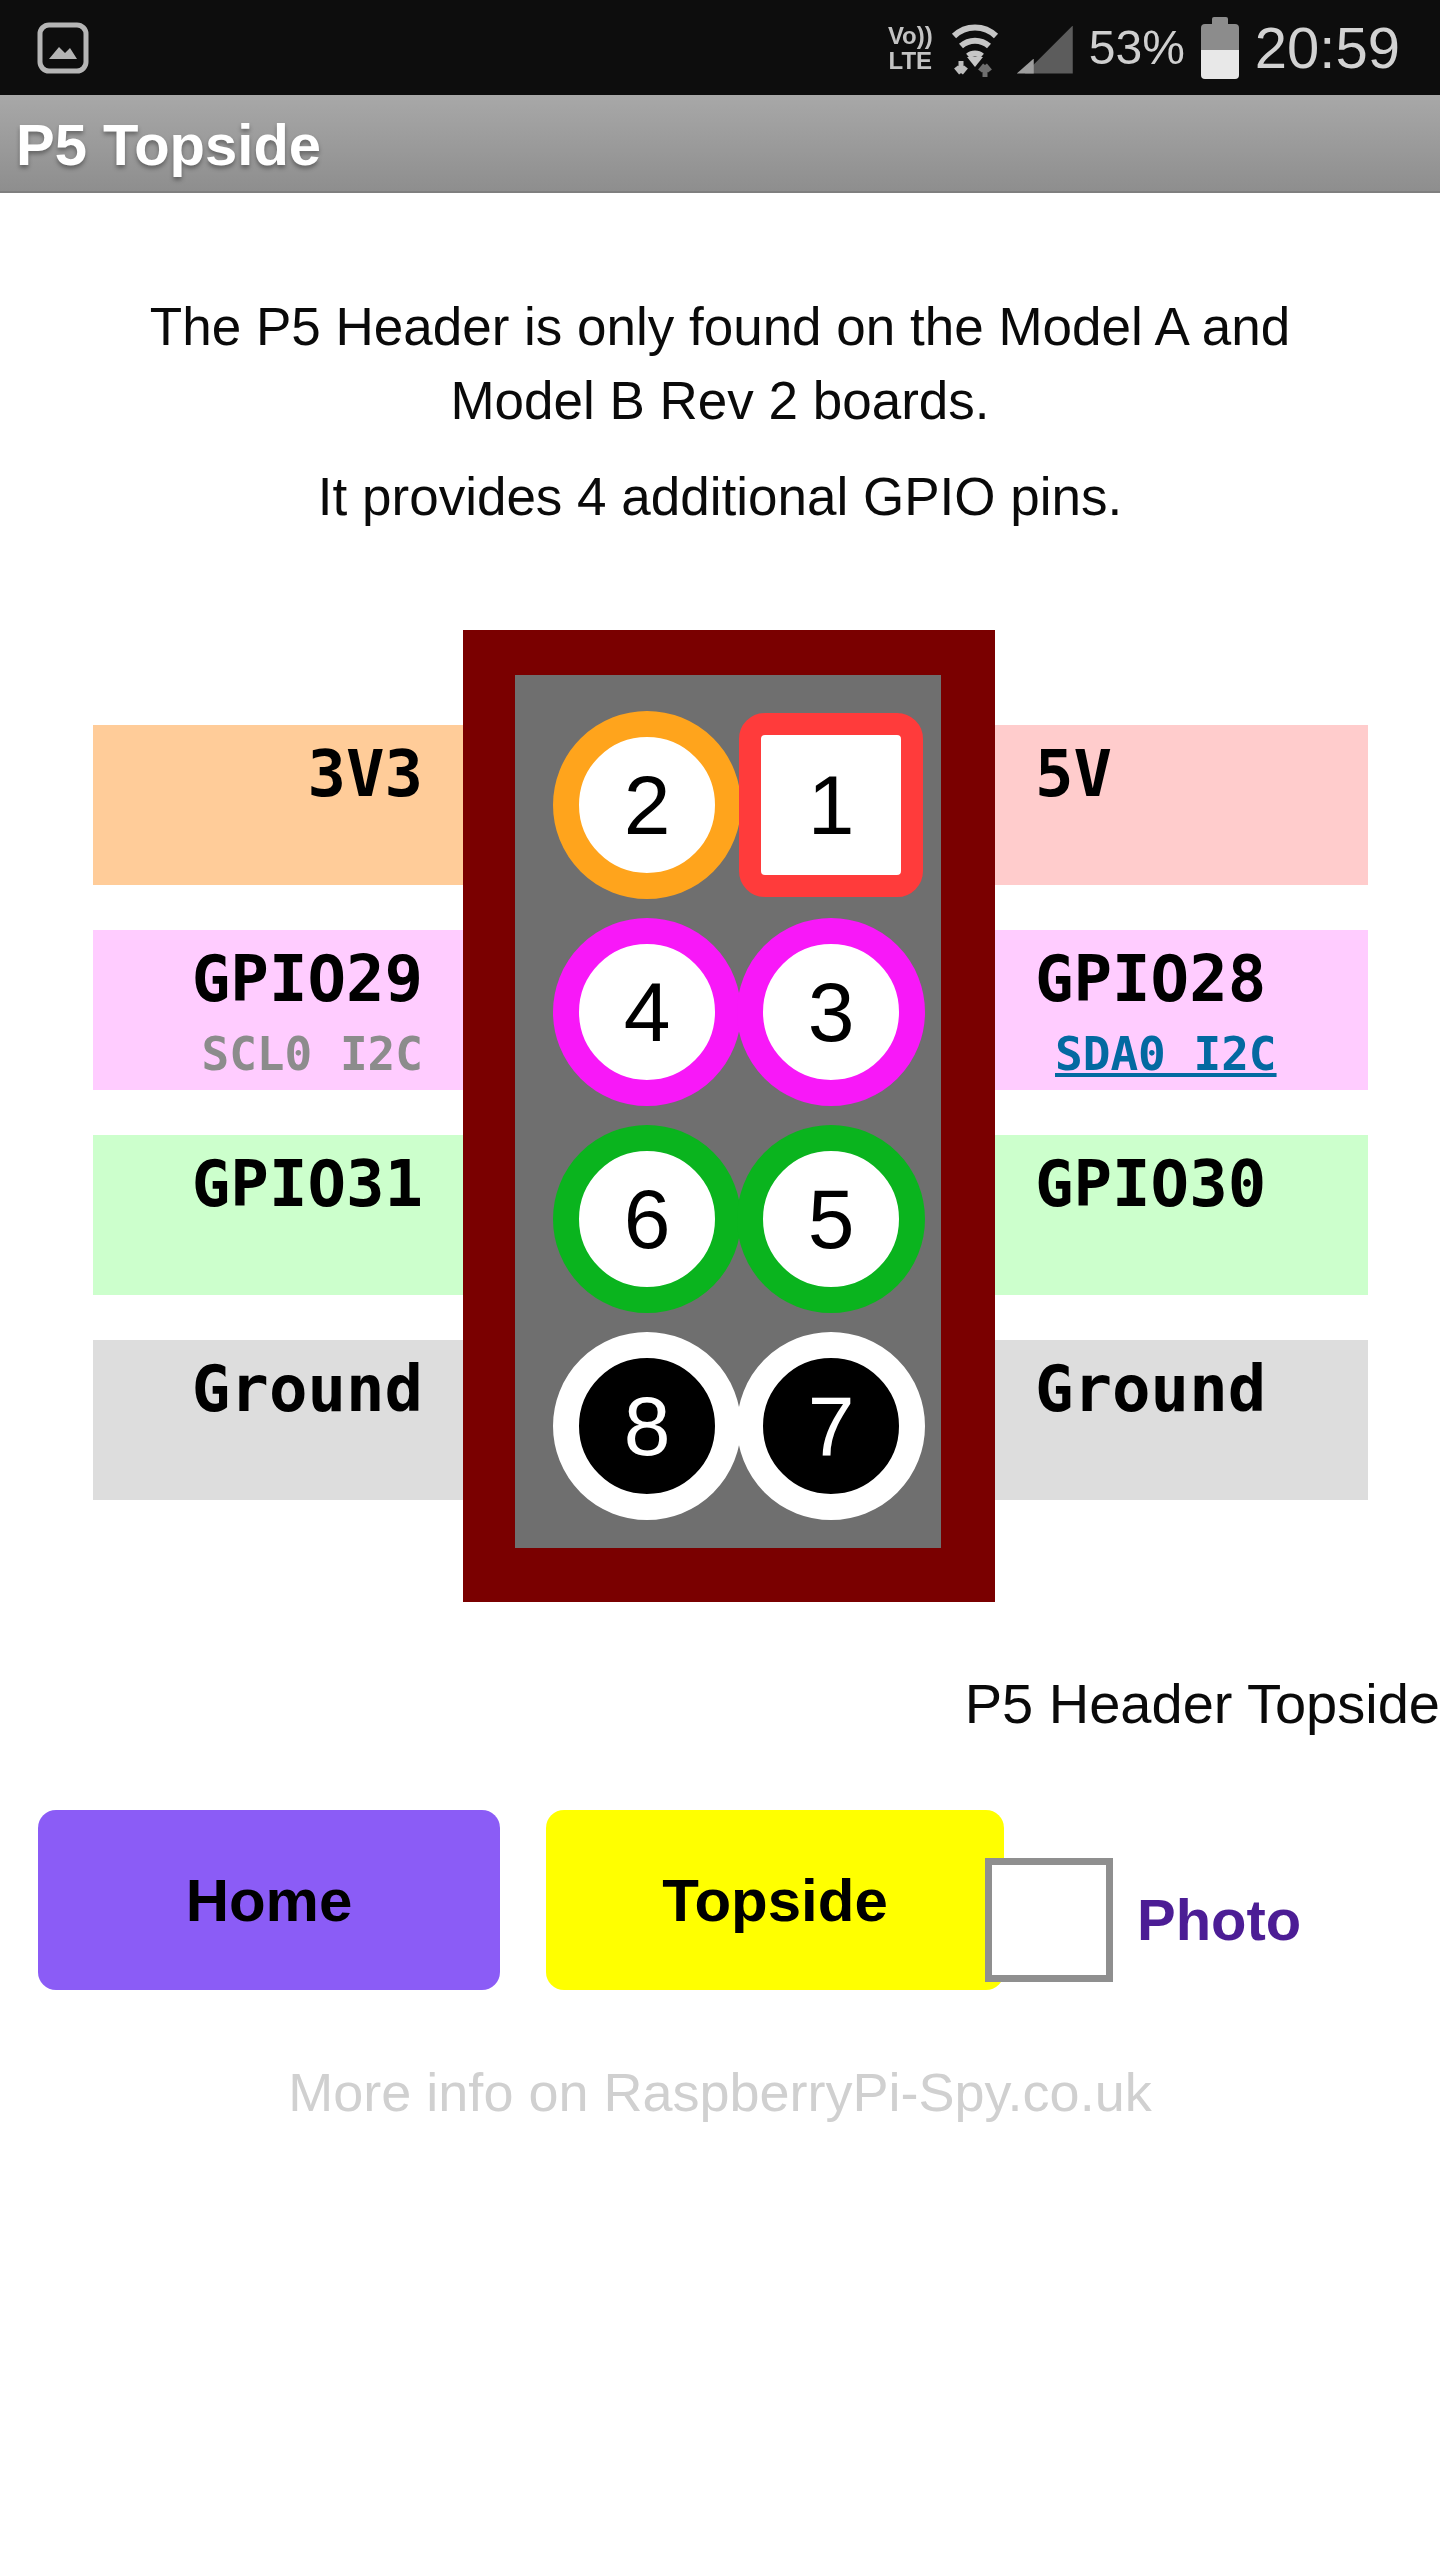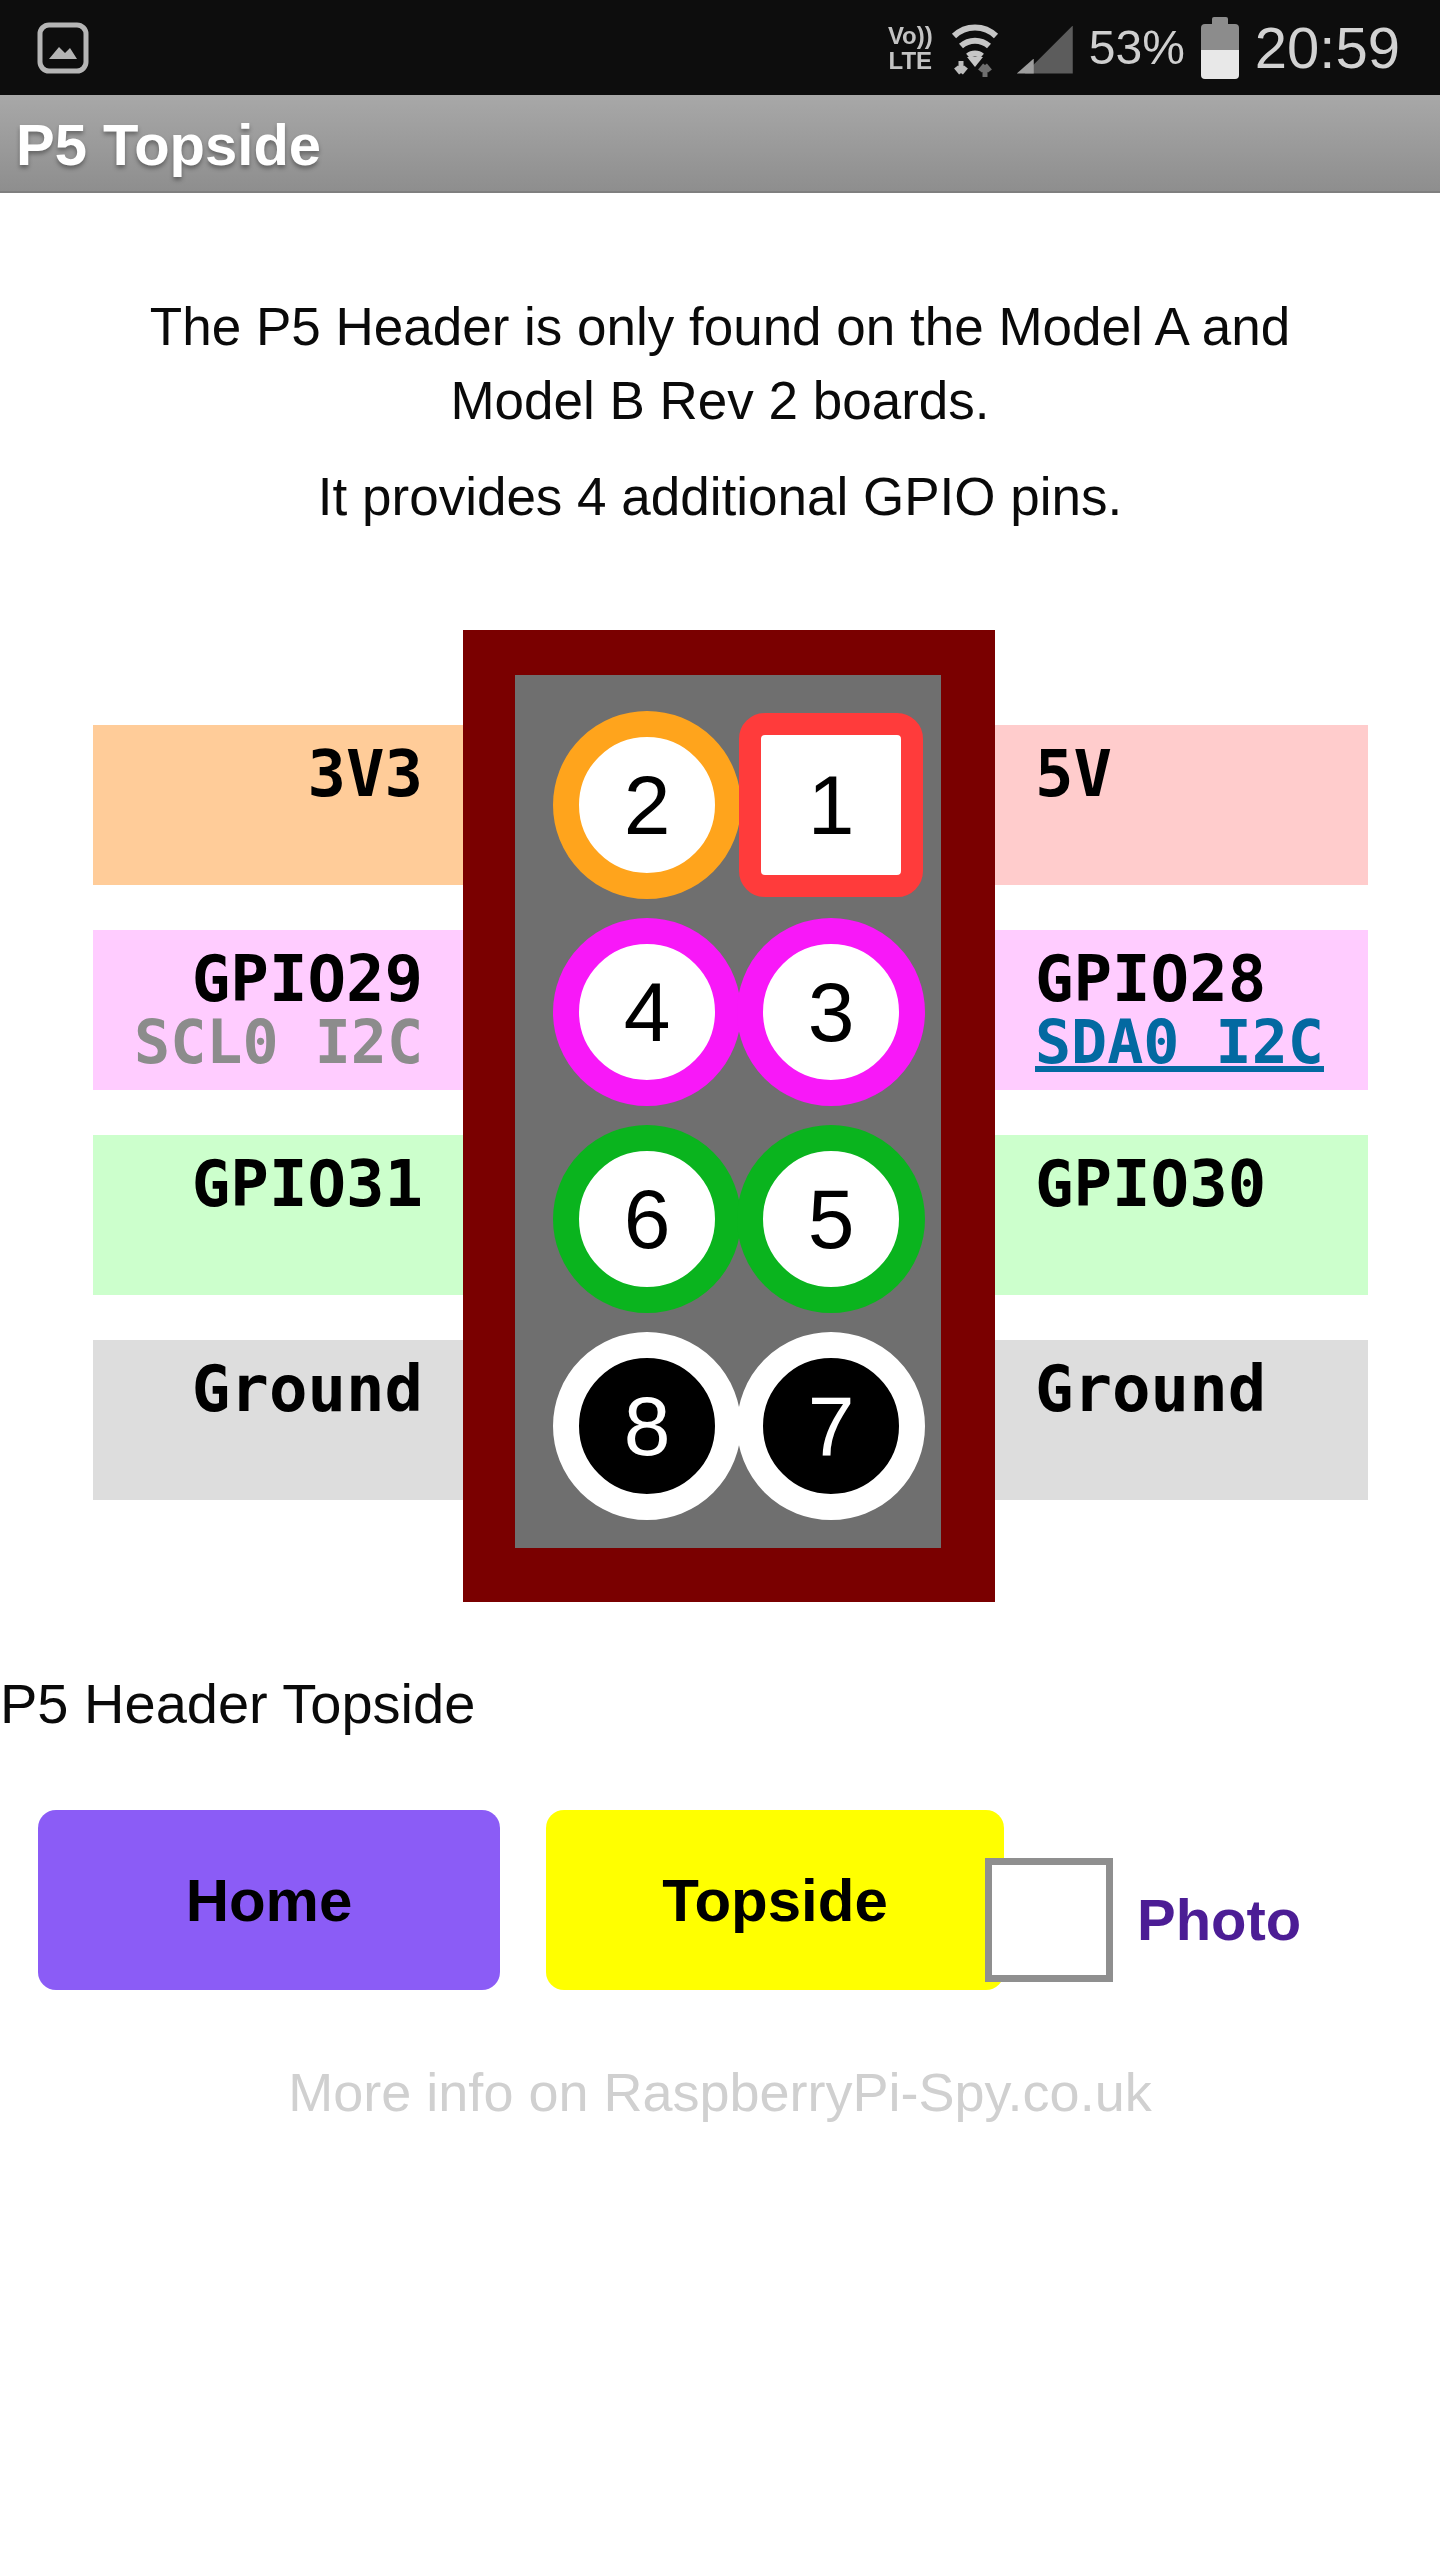--- a/index.html
+++ b/index.html
@@ -40,39 +40,39 @@
   
   .band { position:absolute; height:160px; }
   .band.l { left:93px;  width:547px; }
   .band.r { left:800px; width:568px; }
   .r0 { top:725px; } .r1 { top:930px; } .r2 { top:1135px; } .r3 { top:1340px; }
 
   .pin-label { position:absolute; font-family:"DejaVu Sans Mono", monospace; font-weight:bold; color:#000; }
   .pin-label.l { left:93px;  width:330px; text-align:right; }
   .pin-label.r { left:1035px; width:333px; text-align:left; }
   .lbl-main { font-size:64px; line-height:66px; display:block; }
-  .lbl-sub  { font-size:60px; line-height:52px; display:block; margin-top:4px; }
+  .lbl-sub  { font-size:46px; line-height:52px; display:block; margin-top:16px;padding-left:20px; }
   .lt0 { top:741px; } .lt1 { top:946px; } .lt2 { top:1151px; } .lt3 { top:1356px; }
 
   
   .header-rect { position:absolute; left:463px; top:630px; width:532px; height:972px; }
   .header-body { position:absolute; left:52px; top:45px; width:426px; height:873px; }
 
   .pin { position:absolute; display:flex; align-items:center; justify-content:center; border-style:solid; }
   .pin.circle { width:188px; height:188px; border-width:26px; border-radius:50%; }
   .pin.square { width:184px; height:184px; border-width:22px; border-radius:26px; }
   .pin-num { font-size:84px; line-height:84px; font-weight:400; }
   
   .p-r0-l { left:90px;  top:81px; }  .p-r0-r { left:276px; top:83px; }
   .p-r1-l { left:90px;  top:288px; } .p-r1-r { left:274px; top:288px; }
   .p-r2-l { left:90px;  top:495px; } .p-r2-r { left:274px; top:495px; }
   .p-r3-l { left:90px;  top:702px; } .p-r3-r { left:274px; top:702px; }
 
   
-  .caption { position:absolute; left:0; top:1671px; width:1440px; text-align:left; font-size:56px; color:#0a0a0a; }
+  .caption { position:absolute; left:0; top:1671px; width:1440px; text-align:right; font-size:56px; color:#0a0a0a; }
   .btn { position:absolute; top:1810px; height:180px; border:none; border-radius:18px;
          font-family:"Liberation Sans", sans-serif; font-size:60px; font-weight:bold; color:#000; }
   .btn-home    { left:38px;  width:462px; }
   .btn-topside { left:504px; width:458px;margin-left:42px; }
   .checkbox { position:absolute; left:985px; top:1858px; width:128px; height:124px;
               background:#fff; border:7px solid #8f8f8f; }
   .photo-label { position:absolute; left:1137px; top:1886px; font-size:58px; font-weight:bold; color:#4c1d95; }
   .footer { position:absolute; left:0; top:2061px; width:1440px; text-align:center; font-size:54px; }
 </style>
 </head>

